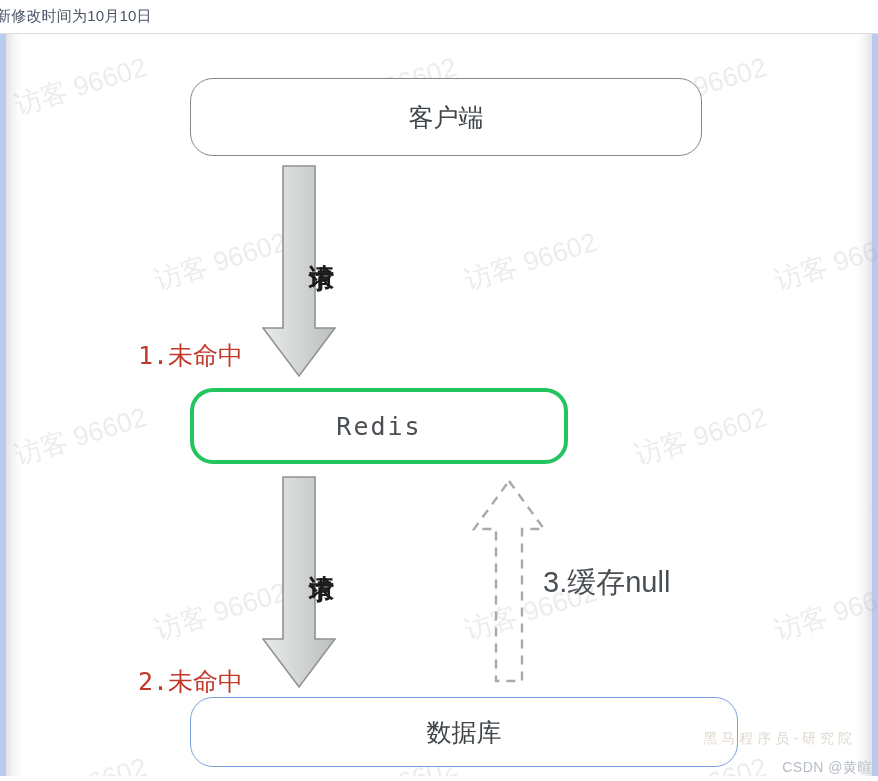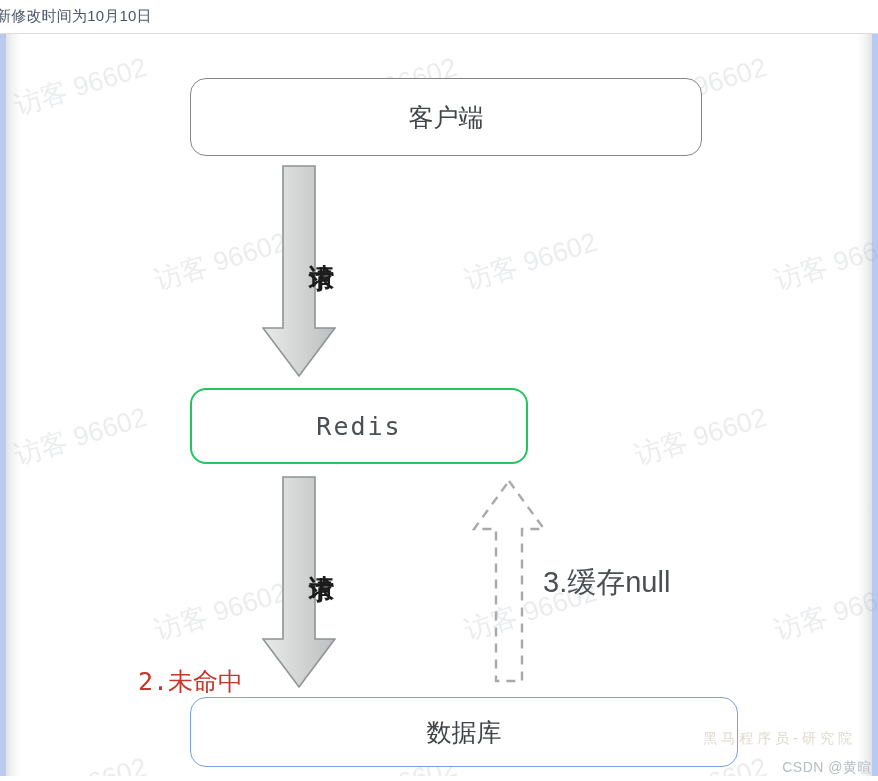--- a/index.html
+++ b/index.html
@@ -76,42 +76,42 @@
     white-space: nowrap;
     transform: rotate(-17deg);
     transform-origin: left top;
     font-family: "Liberation Sans", "DejaVu Sans", sans-serif;
   }
 
   
   .node {
     position: absolute;
     box-sizing: border-box;
-    border-radius: 16px;
+    border-radius: 23px;
     background: #ffffff;
     display: flex;
     align-items: center;
     justify-content: center;
     text-align: center;
   }
   #node-client {
     left: 190px;
     top: 44px;
     width: 512px;
     height: 78px;
     border: 1.6px solid #868686;
     font-size: 25px;
     color: #3f4448;
   }
   #node-redis {
     left: 190px;
     top: 354px;
-    width: 338px;
+    width: 378px;
     height: 76px;
-    border: 2px solid #22c55e;
+    border: 4px solid #22c55e;
     font-size: 25px;
     color: #4a4f54;
     font-family: "DejaVu Sans Mono", "Liberation Mono", monospace;
     letter-spacing: 2px;
   }
   #node-db {
     left: 190px;
     top: 663px;
     width: 548px;
     height: 70px;
@@ -293,20 +293,21 @@
       <span>请求</span>
     </div>
   </div>
 
   <div id="arrow-cache">
     <svg viewBox="0 0 78 208" preserveAspectRatio="none" aria-hidden="true">
       <polygon points="39,4 74,52 52,52 52,204 26,204 26,52 4,52" fill="none" stroke="#a7a9ac" stroke-width="2.4" stroke-dasharray="9,7" stroke-linejoin="miter"></polygon>
     </svg>
   </div>
 
+  <div class="miss-label" id="label-miss-1">1.未命中</div>
 
   <div class="miss-label" id="label-miss-2">2.未命中</div>
 
   <div id="label-cache-null">3.缓存null</div>
 
 
   <div id="brand-watermark">黑马程序员-研究院</div>
 
   <div id="bottom-strip"></div>
 </div>

